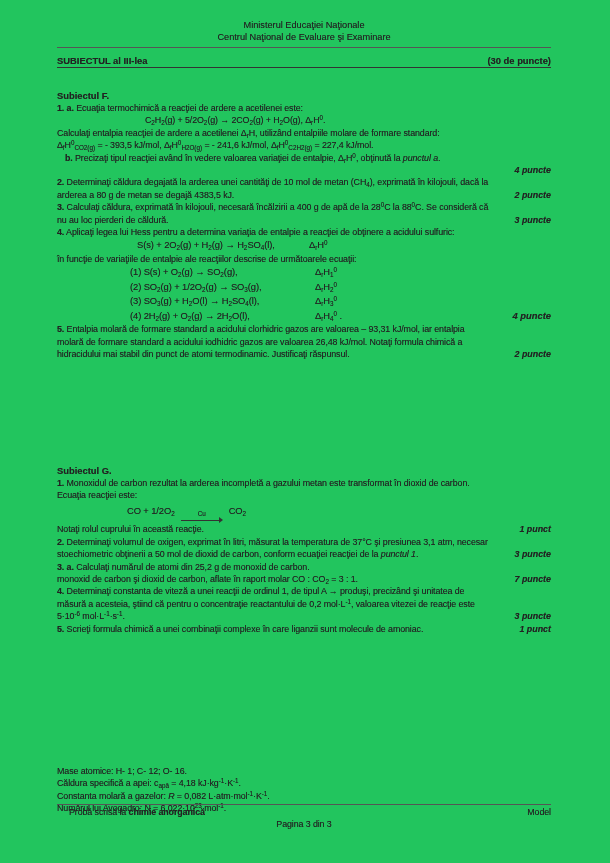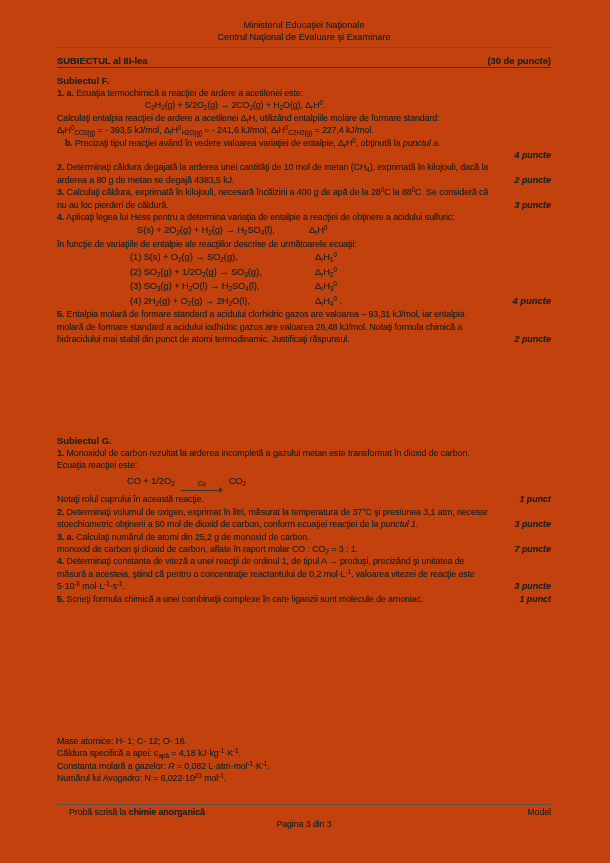--- a/index.html
+++ b/index.html
@@ -1,26 +1,26 @@
 <!DOCTYPE html>
 <html><head>
 <meta charset="utf-8">
 <style>
   html,body{margin:0;padding:0;background:#ffffff;}
   .page{
     position:relative;width:610px;height:863px;box-sizing:border-box;
-    background:#c2410c;padding:20px 59px 0 57px;
+    background:#22c55e;padding:20px 59px 0 57px;
     font-family:"Liberation Sans",sans-serif;color:#222;
     text-shadow:0 0 0.3px rgba(40,40,40,0.55);
     overflow:hidden;
   }
   .hdr{text-align:center;font-size:9.2px;line-height:11.5px;}
   .top-rule{border:0;border-top:1.2px solid #555;margin:4px 0 7px;}
   .sec-row{display:flex;justify-content:space-between;font-weight:bold;font-size:9.4px;border-bottom:1.6px solid #333;padding-bottom:1px;}
-  .sub-title{font-weight:bold;font-size:9.4px;line-height:13px;margin-top:6px;}
+  .sub-title{font-weight:bold;font-size:9.4px;line-height:13px;margin-top:21px;}
   .line{font-size:8.9px;line-height:12.4px;letter-spacing:-0.1px;white-space:nowrap;}
   .line.right-only{text-align:right;}
   .pts{float:right;font-weight:bold;font-style:italic;letter-spacing:0;}
   .right-only .pts{float:none;}
   .eq-row{font-size:9.4px;line-height:14.5px;}
   .eq-body{display:inline-block;}
   sub,sup{line-height:0;letter-spacing:0;font-size:6.3px;}
   sub{vertical-align:-2.2px;}
   sup{vertical-align:3.2px;}
   .arrow-row{line-height:19px;font-size:9.4px;}

